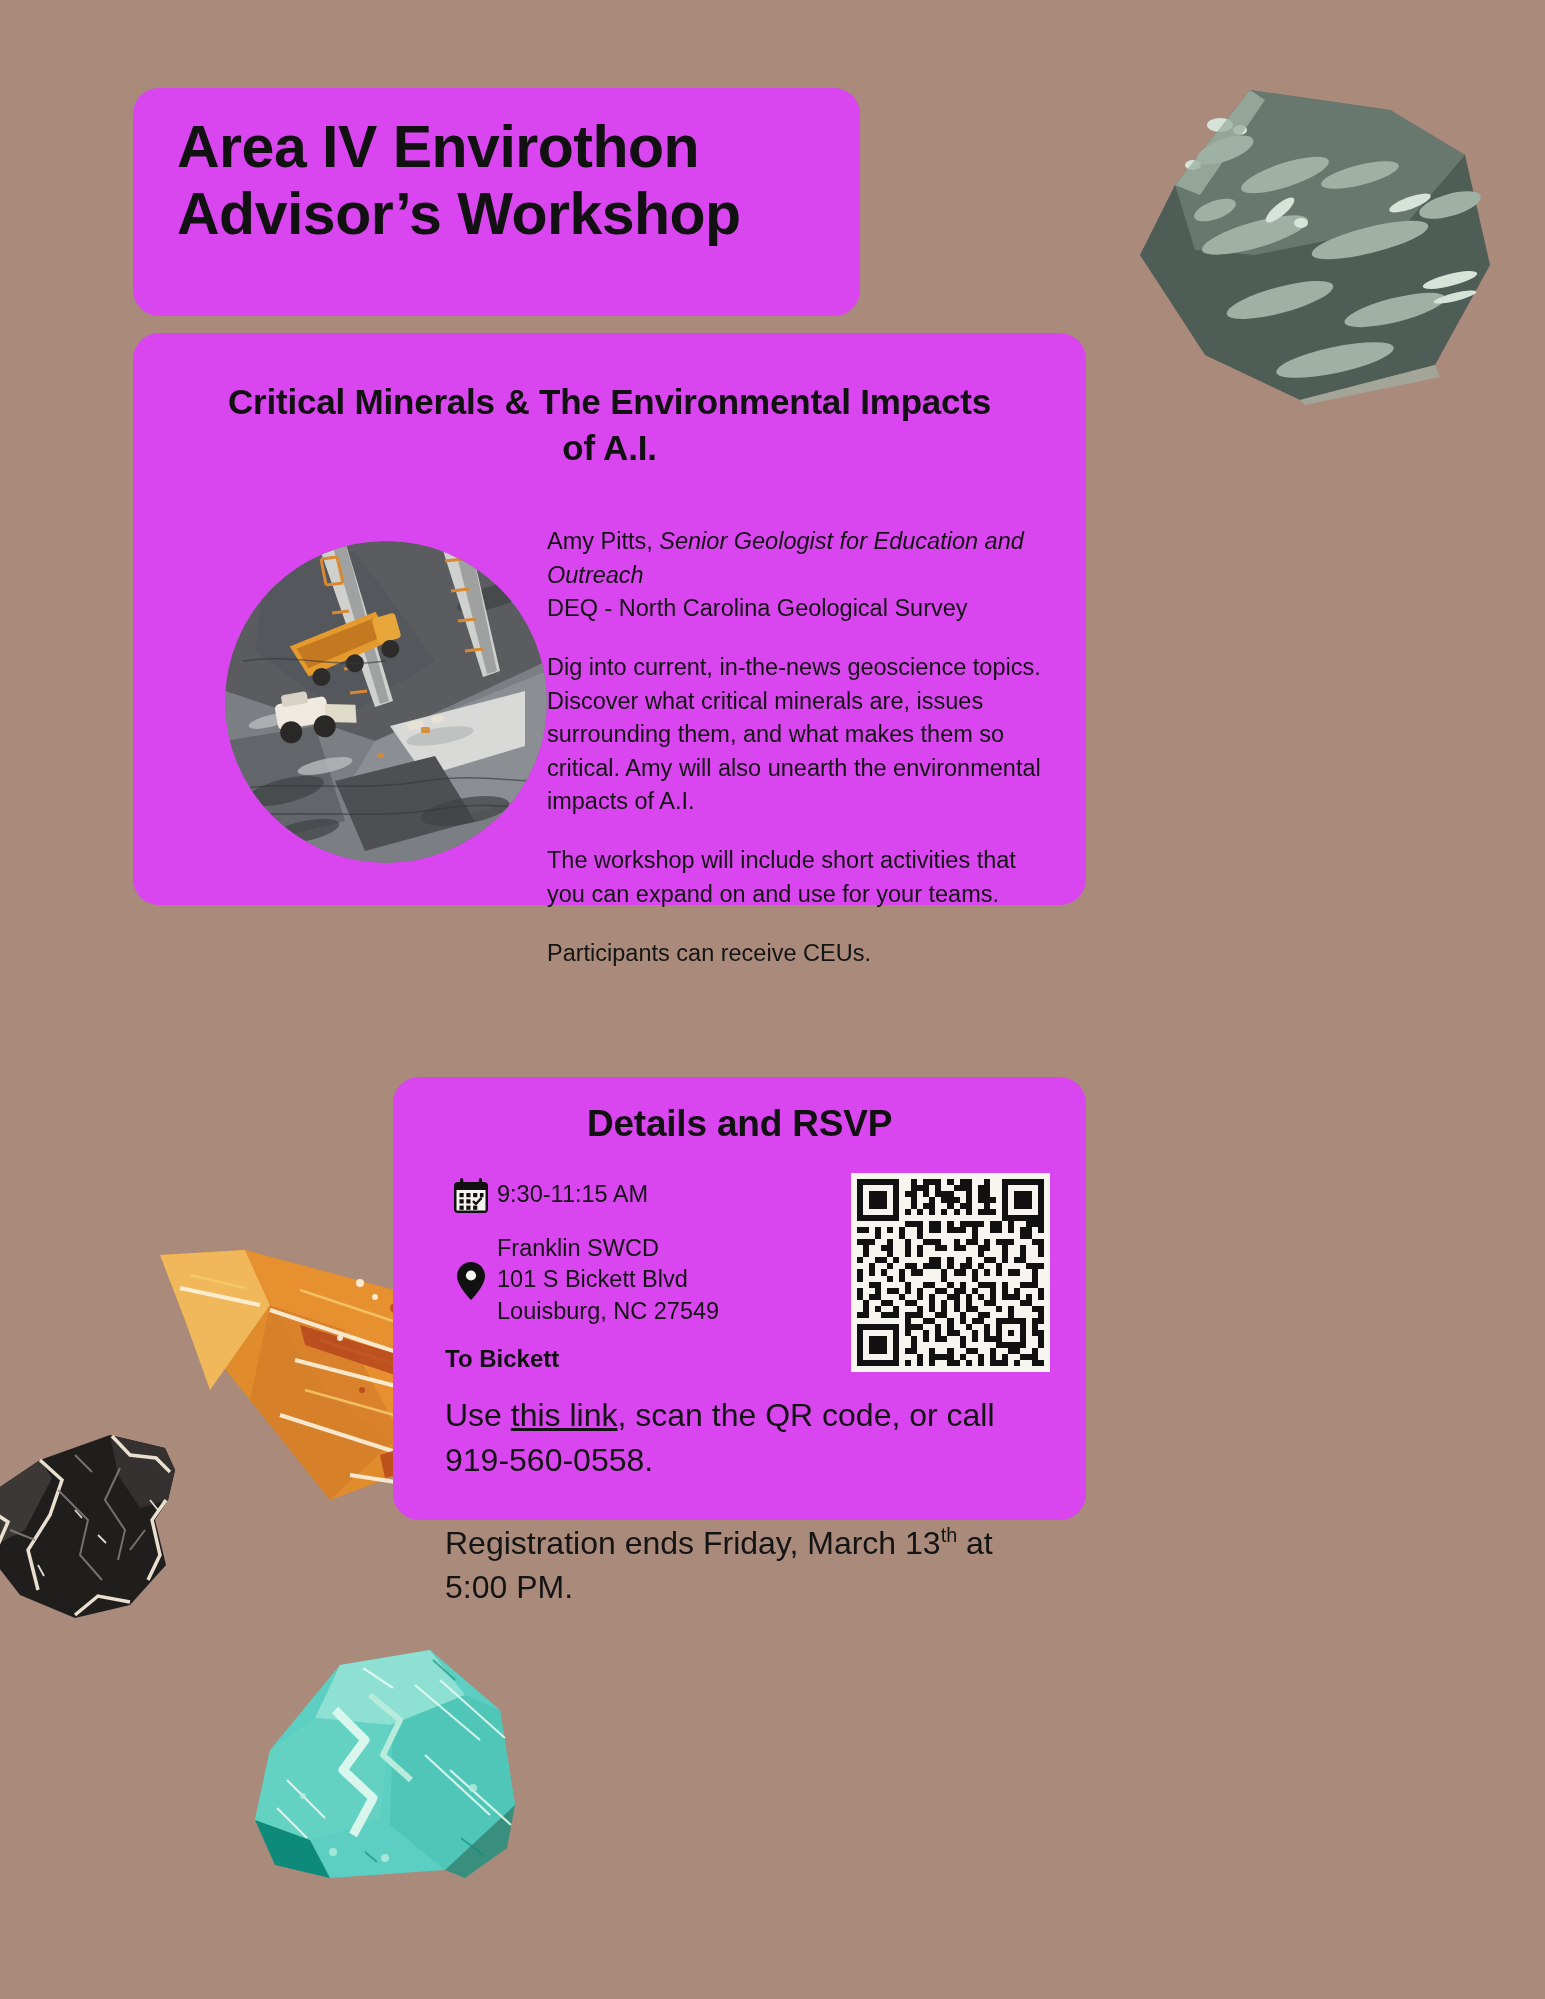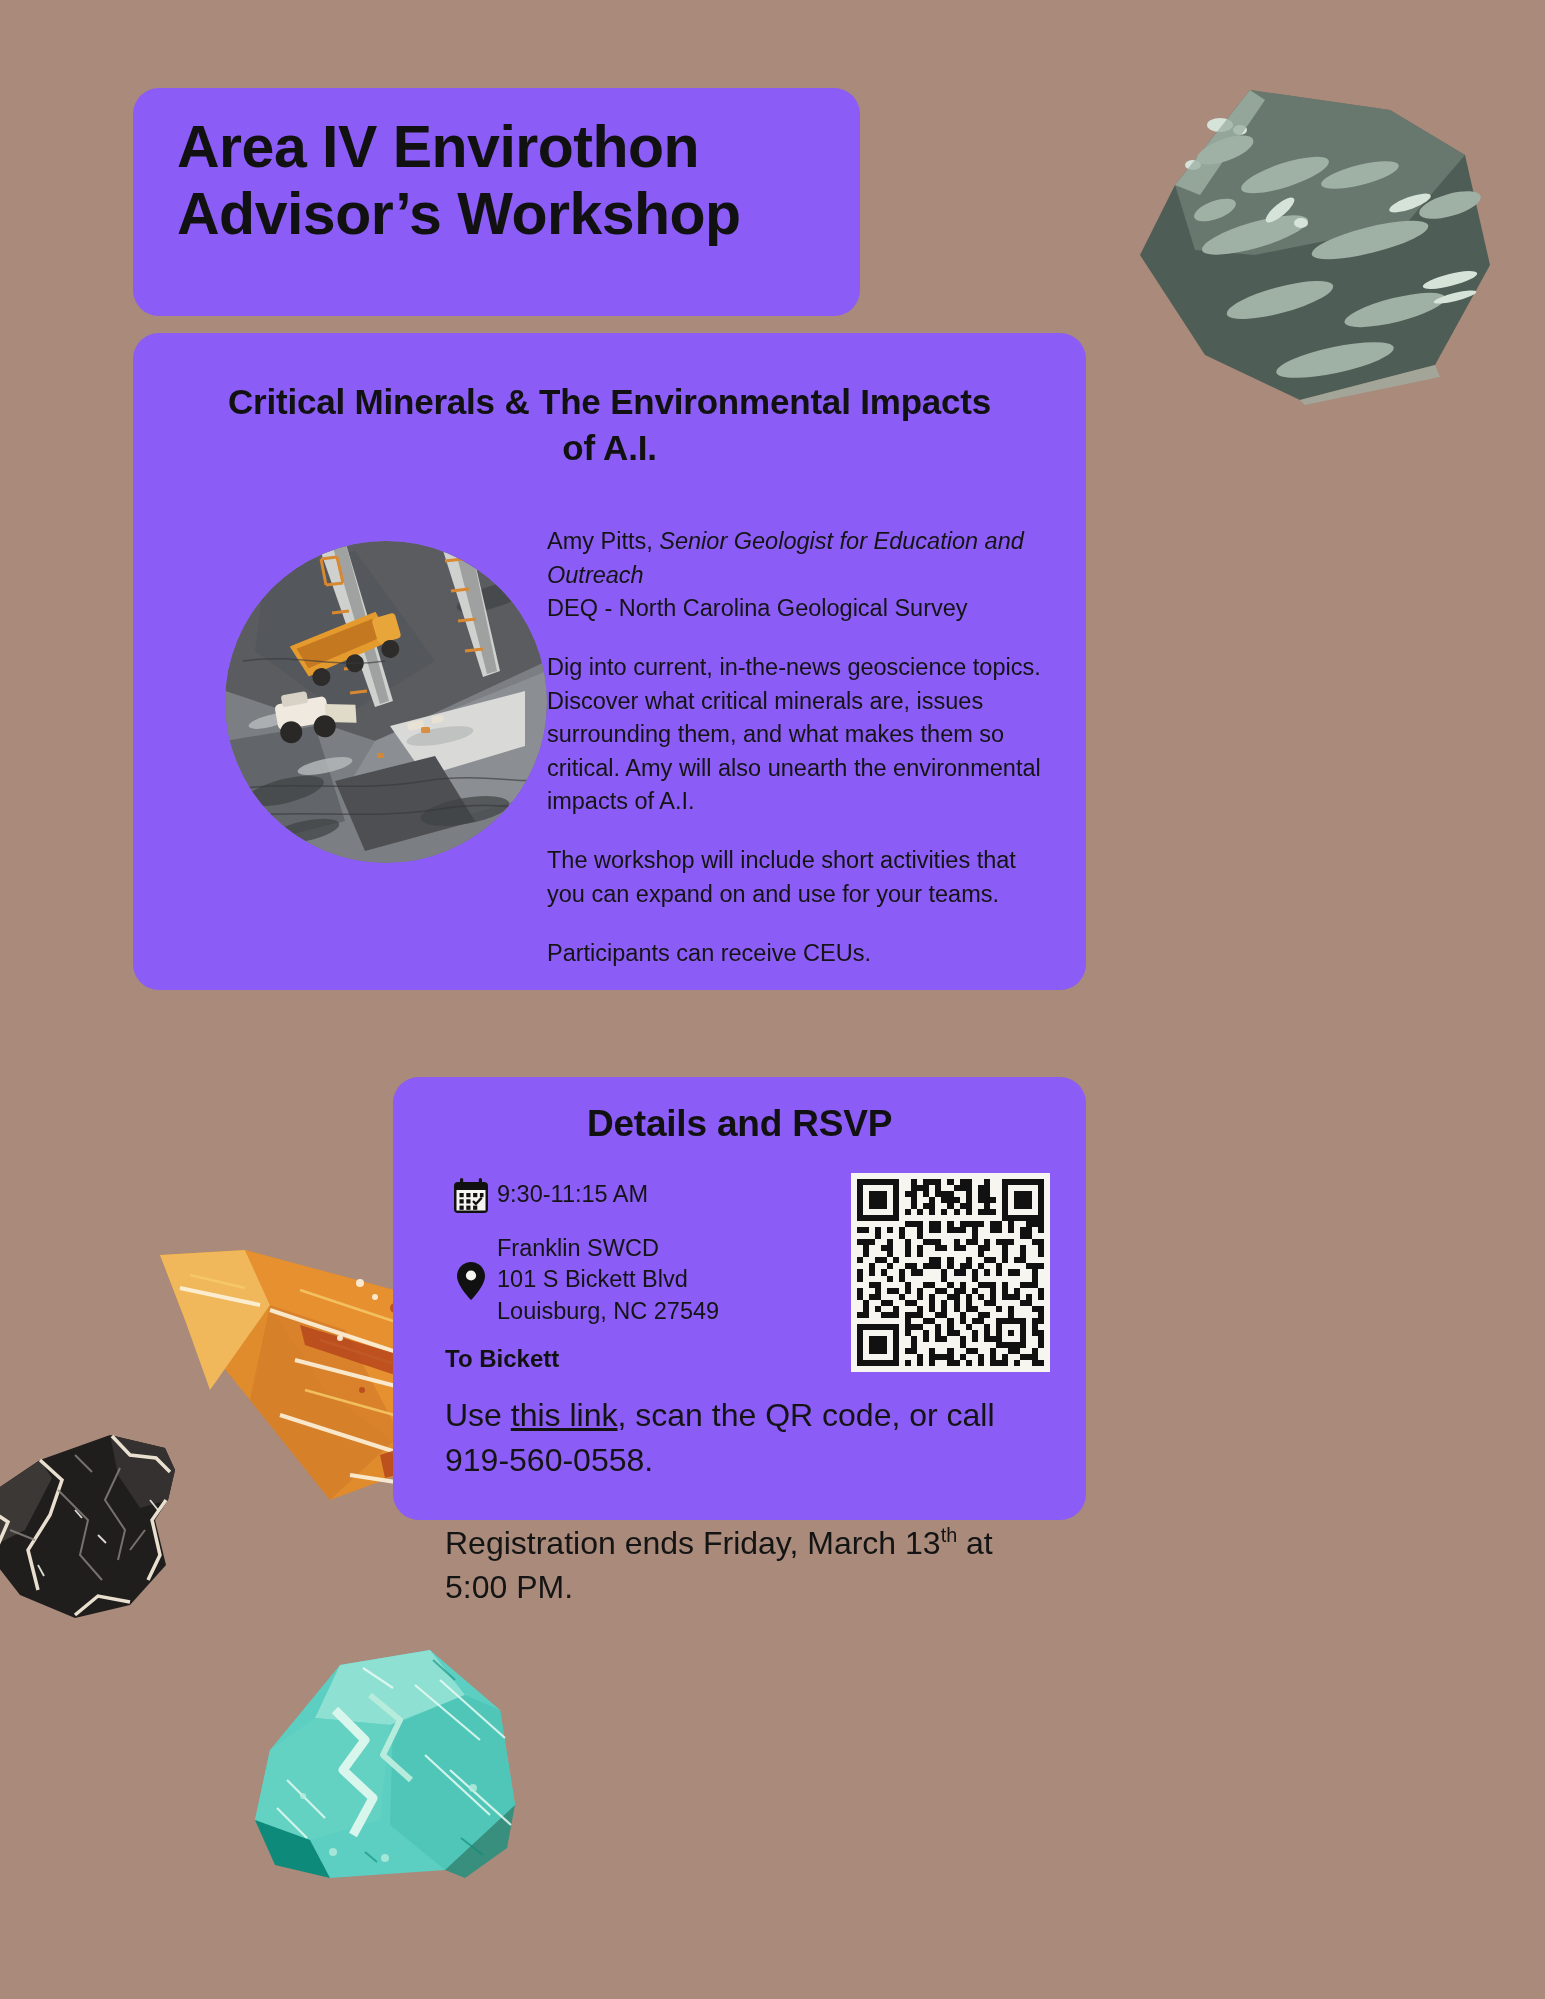--- a/index.html
+++ b/index.html
@@ -27,21 +27,21 @@
   .deco { position: absolute; pointer-events: none; }
 
   #rock-green  { top: 55px;  left: 1105px; width: 390px; height: 350px; z-index: 1; }
   #rock-orange { top: 1250px; left: 150px; width: 320px; height: 250px; z-index: 1; }
   #rock-black  { top: 1400px; left: -20px; width: 310px; height: 240px; z-index: 1; }
   #rock-teal   { top: 1590px; left: 215px; width: 310px; height: 290px; z-index: 1; }
 
   
   .card {
     position: absolute;
-    background: #8b5cf6;
+    background: #d946ef;
     border-radius: 26px;
     z-index: 3;
   }
 
   #title-card {
     left: 133px; top: 88px;
     width: 727px; height: 228px;
     padding: 26px 44px 0 44px;
     box-sizing: border-box;
   }
@@ -49,21 +49,21 @@
     font-size: 59px;
     font-weight: 700;
     line-height: 1.13;
     letter-spacing: -0.5px;
     color: #111111;
     white-space: nowrap;
   }
 
   #main-card {
     left: 133px; top: 333px;
-    width: 953px; height: 657px;
+    width: 953px; height: 572px;
     box-sizing: border-box;
     padding: 36px 44px 0 44px;
   }
   #main-card .subtitle {
     font-size: 35px;
     font-weight: 700;
     color: #111111;
     text-align: center;
     line-height: 1.32;
     letter-spacing: -0.2px;

